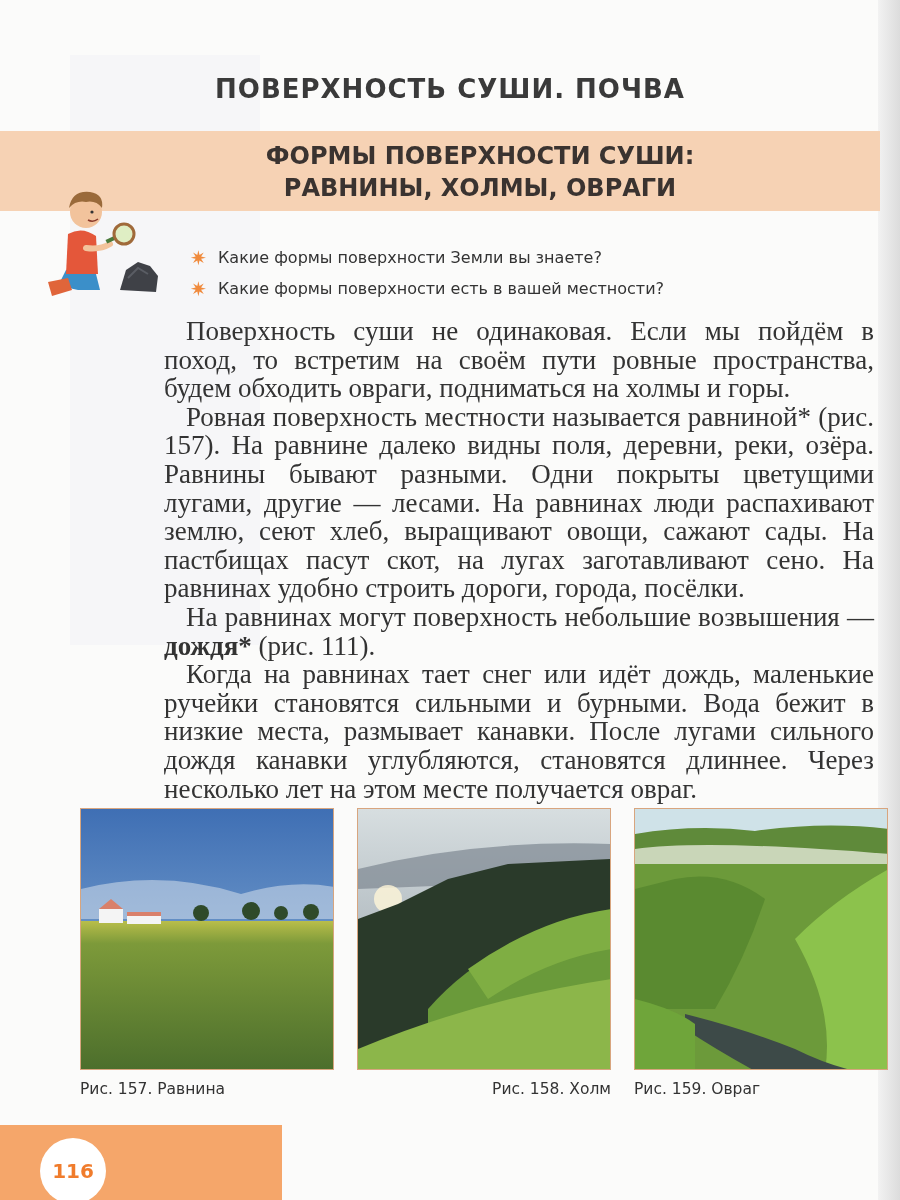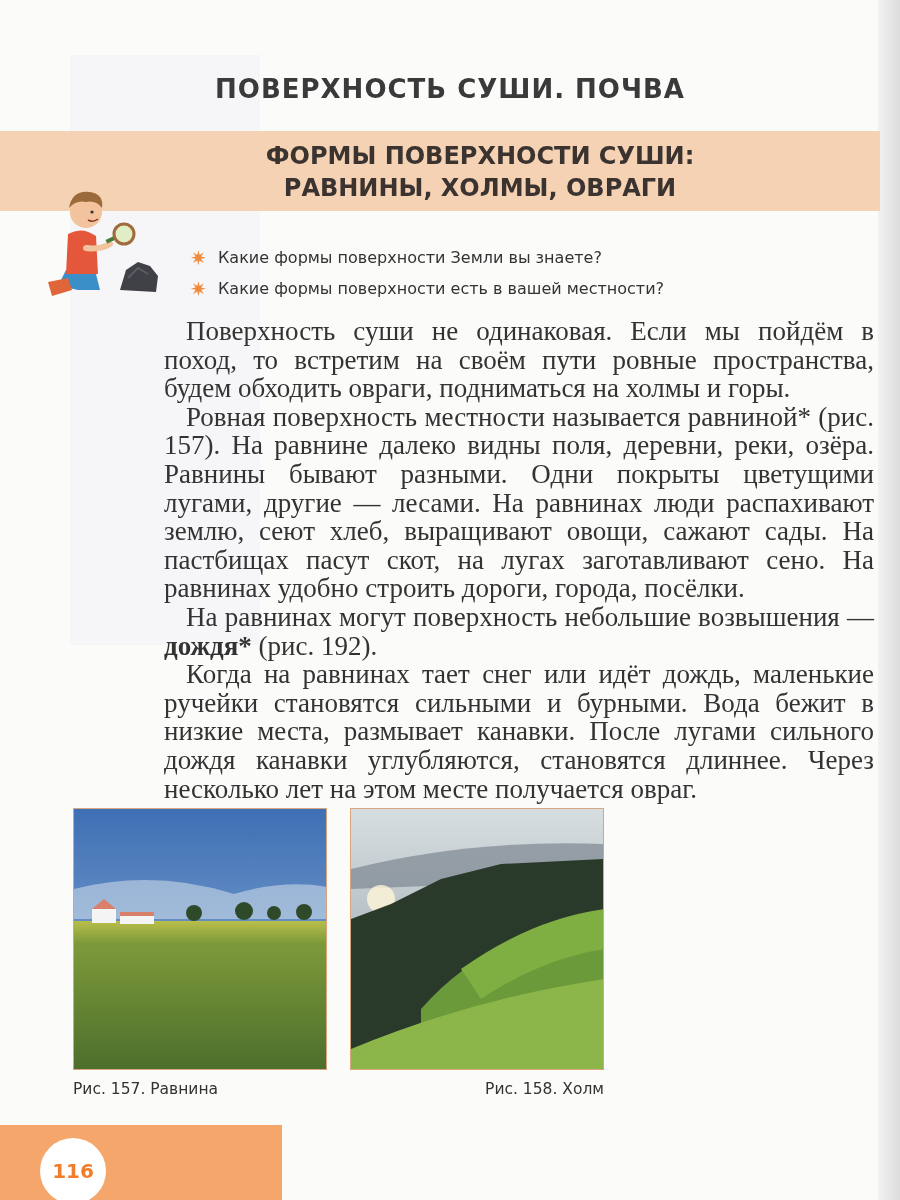--- a/index.html
+++ b/index.html
@@ -42,21 +42,21 @@
   .question { display: flex; align-items: center; height: 31px; }
   .star { color: #f08a3c; font-size: 20px; width: 28px; line-height: 1; }
   .body-text {
     position: absolute; left: 136px; top: 317px; width: 710px;
     font-size: 27px; line-height: 28.6px; text-align: justify; color: #333; margin-left: 28px;
   }
   .body-text p { text-indent: 22px; }
   .figures {
     position: absolute; top: 808px; left: 73px; width: 810px; height: 300px;
   }
-  .figure { position: absolute; top: 0; }
+  .figure { position: absolute; top: 0; margin-left: 7px; }
   .photo {
     width: 254px; height: 262px; border: 1px solid #d8a57e; overflow: hidden;
   }
   .caption {
     margin-top: 10px; font-family: "DejaVu Sans", sans-serif; font-size: 15.5px; color: #333;
   }
   .footer-band {
     position: absolute; left: 0; top: 1125px; width: 282px; height: 75px; background: #f5a66a;
   }
   .page-num {
@@ -108,21 +108,21 @@
   </div>
   <div class="question">
     <span class="star">✷</span>
     <span>Какие формы поверхности есть в вашей местности?</span>
   </div>
 </div>
 
 <div class="body-text">
   <p>Поверхность суши не одинаковая. Если мы пойдём в поход, то встретим на своём пути ровные пространства, будем обходить овраги, подниматься на холмы и горы.</p>
   <p>Ровная поверхность местности называется равниной* (рис. 157). На равнине далеко видны поля, деревни, реки, озёра. Равнины бывают разными. Одни покрыты цветущими лугами, другие — лесами. На равнинах люди распахивают землю, сеют хлеб, выращивают овощи, сажают сады. На пастбищах пасут скот, на лугах заготавливают сено. На равнинах удобно строить дороги, города, посёлки.</p>
-  <p><span>На равнинах могут поверхность небольшие возвышения — </span><b>дождя*</b><span> (рис. 192).</span></p>
+  <p><span>На равнинах могут поверхность небольшие возвышения — </span><b>дождя*</b><span> (рис. 111).</span></p>
   <p>Когда на равнинах тает снег или идёт дождь, маленькие ручейки становятся сильными и бурными. Вода бежит в низкие места, размывает канавки. После лугами сильного дождя канавки углубляются, становятся длиннее. Через несколько лет на этом месте получается овраг.</p>
 </div>
 
 <div class="figures">
   <div class="figure" style="left:0;">
     <div class="photo">
       <svg width="254" height="262" viewBox="0 0 254 262">
         <defs>
           <linearGradient id="sky1" x1="0" y1="0" x2="0" y2="1">
             <stop offset="0" stop-color="#3f6fb4"></stop>
@@ -165,16 +165,31 @@
         <circle cx="30" cy="90" r="14" fill="#fff6d8" opacity="0.8"></circle>
         <path d="M0 110 L40 95 L90 70 L150 55 L254 50 L254 262 L0 262 Z" fill="#2a3a2a"></path>
         <path d="M70 200 Q140 120 254 110 L254 262 L70 262 Z" fill="#6a9a3a"></path>
         <path d="M110 160 Q180 110 254 100 L254 140 Q190 150 130 190 Z" fill="#7fae43"></path>
         <path d="M0 240 Q120 190 254 170 L254 262 L0 262 Z" fill="#8cb64a"></path>
       </svg>
     </div>
     <div class="caption">Рис. 158. Холм</div>
   </div>
 
+  <div class="figure" style="left:554px;">
+    <div class="photo">
+      <svg width="254" height="262" viewBox="0 0 254 262">
+        <rect width="254" height="262" fill="#cfe2e8"></rect>
+        <path d="M0 25 Q60 15 120 22 Q190 12 254 20 L254 60 L0 60 Z" fill="#5f8a3a"></path>
+        <path d="M0 40 Q70 30 254 45 L254 60 L0 58 Z" fill="#e3e8d8" opacity="0.8"></path>
+        <rect y="55" width="254" height="207" fill="#6c9a3a"></rect>
+        <path d="M160 130 Q200 90 254 60 L254 262 L190 262 Q200 200 160 130 Z" fill="#8cc24c"></path>
+        <path d="M40 70 Q90 60 130 90 Q110 150 80 200 L0 200 L0 80 Z" fill="#5a8a30"></path>
+        <path d="M50 205 Q110 220 160 240 Q190 255 220 262 L120 262 Q80 240 50 220 Z" fill="#3d4a48"></path>
+        <path d="M0 190 Q40 200 60 215 L60 262 L0 262 Z" fill="#6fa53a"></path>
+      </svg>
+    </div>
+    <div class="caption">Рис. 159. Овраг</div>
+  </div>
 </div>
 
 <div class="footer-band"></div>
 <div class="page-num">116</div>
 
 </body></html>

